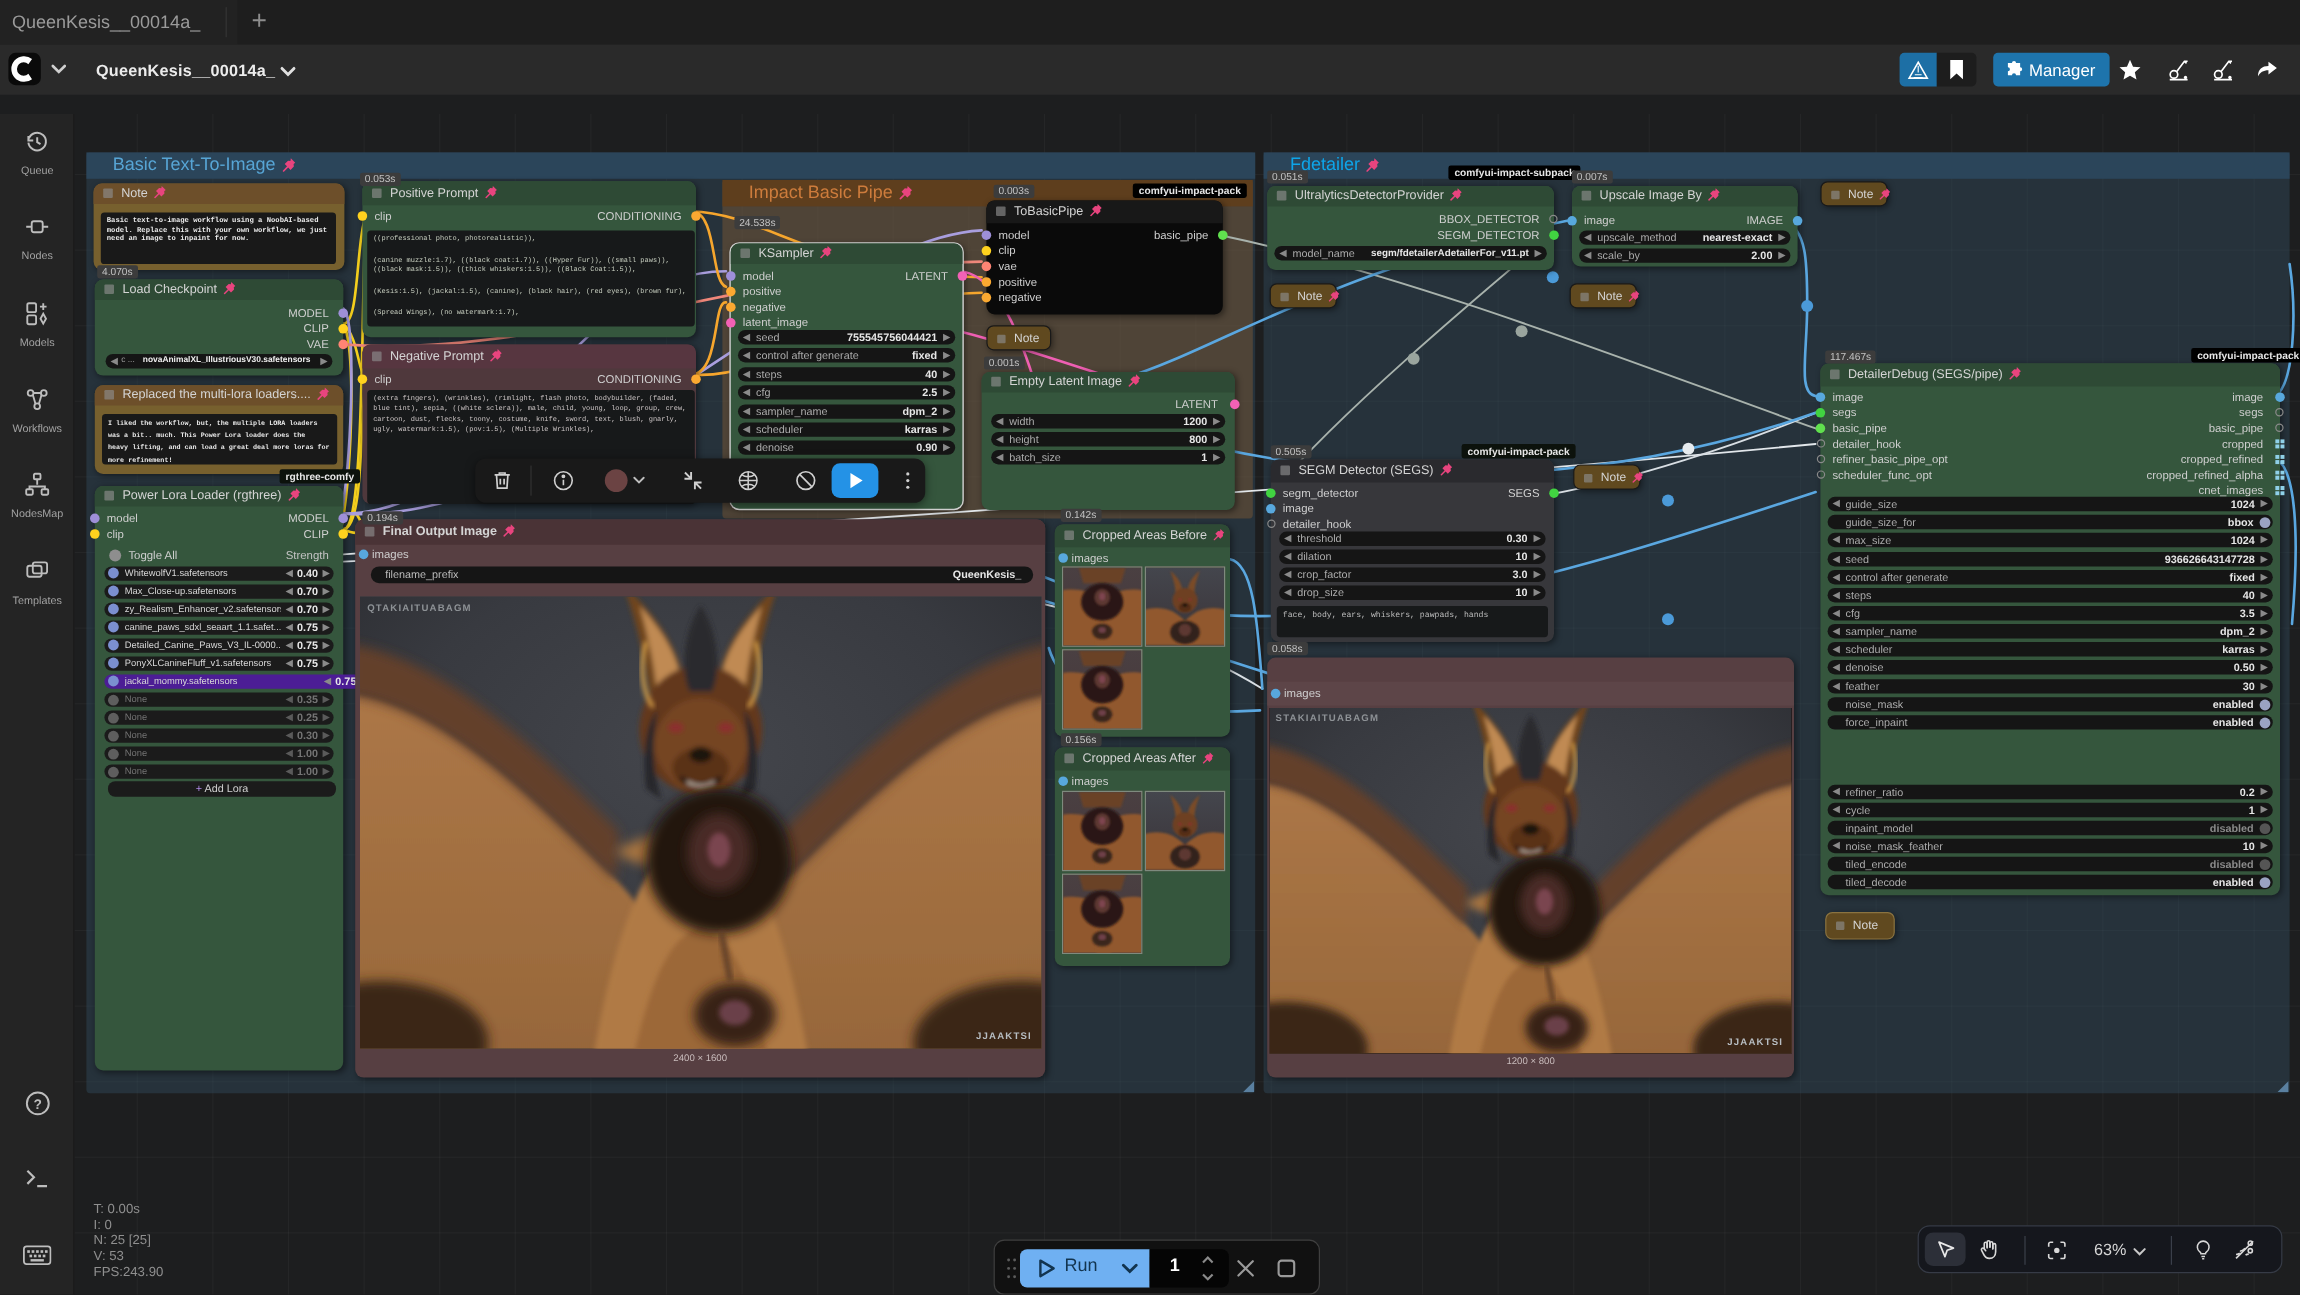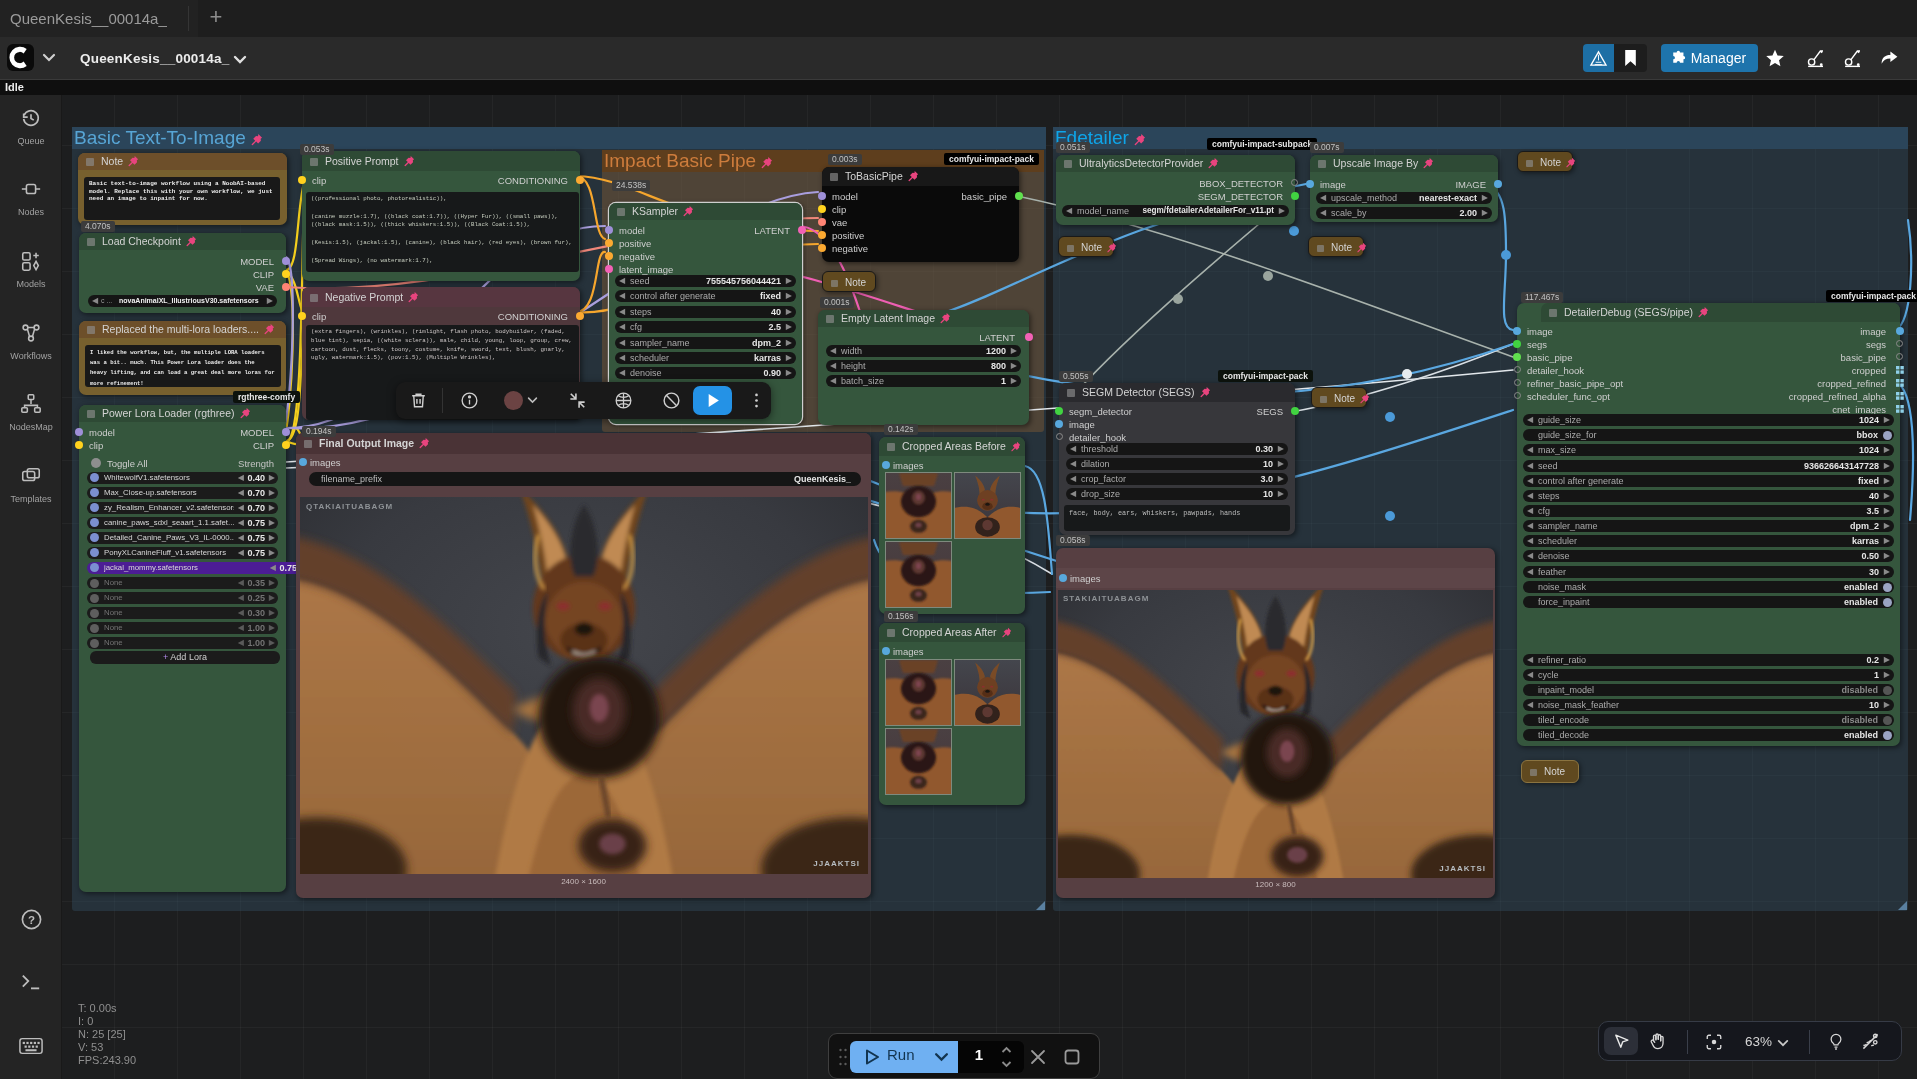--- a/index.html
+++ b/index.html
@@ -15,21 +15,21 @@
 #idlebar{position:absolute;left:0;top:79px;width:1917px;height:16px;background:#0f0f0f;border-top:1px solid #3a3a3a;color:#ededed;font-size:11px;font-weight:bold;line-height:15px;padding-left:5px;box-sizing:border-box;}
 #sidebar{position:absolute;left:0;top:95px;width:62px;height:984px;background:#242424;border-right:1px solid #191919;box-sizing:border-box;}
 .sbitem{position:absolute;left:0;width:62px;text-align:center;color:#b9b9b9;}
 .sbitem .lbl{font-size:9px;color:#a2a2a2;margin-top:3px;}
 .hbtn{position:absolute;height:28px;border-radius:4px;}
 
 #canvas{position:absolute;left:62px;top:95px;width:1855px;height:984px;background:#1d1e1f;background-image:linear-gradient(rgba(255,255,255,.035) 1px,transparent 1px),linear-gradient(90deg,rgba(255,255,255,.035) 1px,transparent 1px);background-size:63px 63px;background-position:-11px -13px;}
 #wires{position:absolute;left:0;top:0;width:1917px;height:1079px;pointer-events:none;z-index:5;}
 
 .group{position:absolute;border-radius:3px;}
-.ghead{position:absolute;left:0;top:0;right:0;height:22px;font-size:19px;line-height:22px;padding-left:2px;}
+.ghead{position:absolute;left:0;top:0;right:0;height:22px;font-size:15px;line-height:22px;padding-left:22px;}
 
 .node{position:absolute;z-index:10;border-radius:7px;box-shadow:1.5px 1.5px 5px rgba(0,0,0,.45);font-size:9px;color:#c8c8c8;}
 .nh{position:absolute;left:0;top:0;right:0;height:20px;border-radius:7px 7px 0 0;font-size:10.5px;line-height:20px;color:#d4d4d4;padding-left:8px;white-space:nowrap;}
 .sq{display:inline-block;width:8px;height:8px;background:#8e8e8e;opacity:.65;border-radius:1px;margin-right:7px;vertical-align:-1px;}
 .pin{display:inline-block;vertical-align:-2px;margin-left:4px;}
 .dot{position:absolute;width:8px;height:8px;border-radius:50%;}
 .ring{position:absolute;width:7px;height:7px;border-radius:50%;border:1.5px solid #8a8a8a;box-sizing:border-box;background:transparent;}
 .slot{position:absolute;font-size:9.5px;color:#cfcfcf;white-space:nowrap;}
 .slot.r{text-align:right;}
 .w{position:absolute;height:12px;background:#151515;border-radius:6px;font-size:9px;line-height:12.5px;color:#ababab;white-space:nowrap;}
@@ -840,21 +840,21 @@
 <path d="M318,296 L326,340" stroke="#5f3d28" stroke-width="5" filter="url(#soft2)"></path>
 <ellipse cx="18" cy="395" rx="95" ry="55" fill="#3a2517" filter="url(#soft)"></ellipse>
 <ellipse cx="582" cy="395" rx="95" ry="55" fill="#3a2517" filter="url(#soft)"></ellipse>
 </svg></div>
   <div class="cap" style="top:332px;">1200 × 800</div>
 </div>
 
 <div class="badge" style="left:1521px;top:292px;">117.467s</div>
 <div class="kbadge" style="left:1826px;top:290px;background:#000;">comfyui-impact-pack</div>
 <div class="node" style="left:1517px;top:303px;width:383px;height:443px;background:#35563d;">
-  <div class="nh" style="background:#2e4a35;height:19px;line-height:19px;margin-left:24px;"><span class="sq"></span>DetailerDebug (SEGS/pipe)<svg class="pin" width="12" height="12" viewBox="0 0 16 16">
+  <div class="nh" style="background:#2e4a35;height:19px;line-height:19px;"><span class="sq"></span>DetailerDebug (SEGS/pipe)<svg class="pin" width="12" height="12" viewBox="0 0 16 16">
           <path d="M10.3 1.2 14.8 5.7 13.1 7.1 13.4 9.6 10 13 7.6 10.6 3.2 15 2.2 14.8 2 13.8 6.4 9.4 4 7 7.4 3.6 9.9 3.9Z" fill="#e8447e"></path>
         </svg></div>
   <i class="dot" style="left:-4px;top:24px;background:#58a8dd;"></i>
       <div class="slot" style="left:10px;top:23px;">image</div>
   <i class="dot" style="left:-4px;top:37px;background:#41d341;"></i>
       <div class="slot" style="left:10px;top:36px;">segs</div>
   <i class="dot" style="left:-4px;top:50px;background:#60e04e;"></i>
       <div class="slot" style="left:10px;top:49px;">basic_pipe</div>
   <i class="ring" style="left:-3px;top:63px;"></i>
       <div class="slot" style="left:10px;top:62px;">detailer_hook</div>
@@ -1063,21 +1063,20 @@
           <circle cx="7" cy="16" r="3.6"></circle>
           <path d="M9.5 13.5 17 3.5l3 0M17 3.5l2 2"></path>
           <path d="M3 21h17"></path>
           <circle cx="18" cy="19" r="1.6" fill="#fff" stroke="none"></circle>
         </g>
       </svg>
   <svg class="abs" style="left:1878px;top:11px;" width="23" height="21" viewBox="0 0 24 24">
         <path d="M13 4l8 6-8 6v-4C8 12 5 14 3 18c0-7 4-10 10-10z" fill="#fff"></path>
       </svg>
 </div>
-<div id="idlebar">Idle</div>
 <div id="sidebar"></div>
 <div class="sbitem" style="top:107px;"><svg width="22" height="22" viewBox="0 0 24 24">
         <g fill="none" stroke="#bdbdbd" stroke-width="1.8">
           <path d="M4.5 9a8 8 0 1 1 -.5 4"></path>
           <path d="M4 7v4h4.4" stroke-width="1.8" fill="none"></path>
           <path d="M12 8v4.5l3 1.8"></path>
         </g>
       </svg><div class="lbl">Queue</div></div>
 <div class="sbitem" style="top:178px;"><svg width="22" height="22" viewBox="0 0 24 24">
         <g fill="none" stroke="#bdbdbd" stroke-width="1.7">

